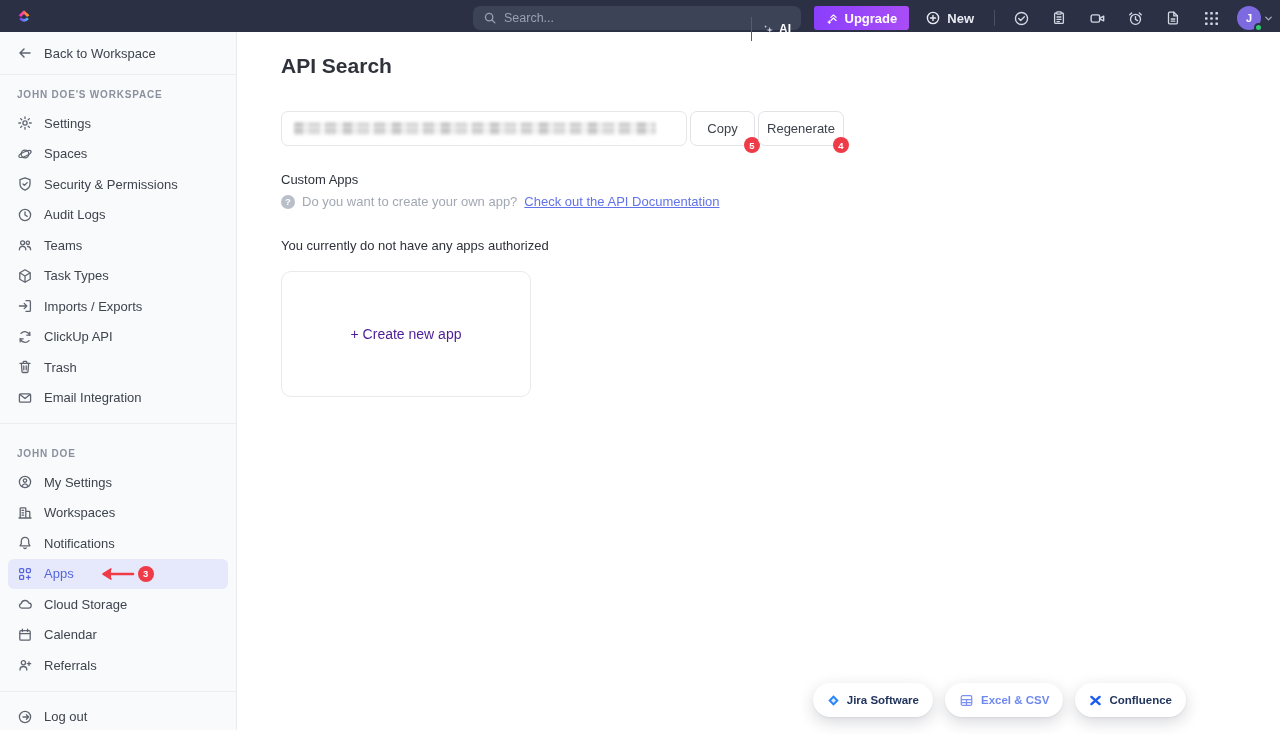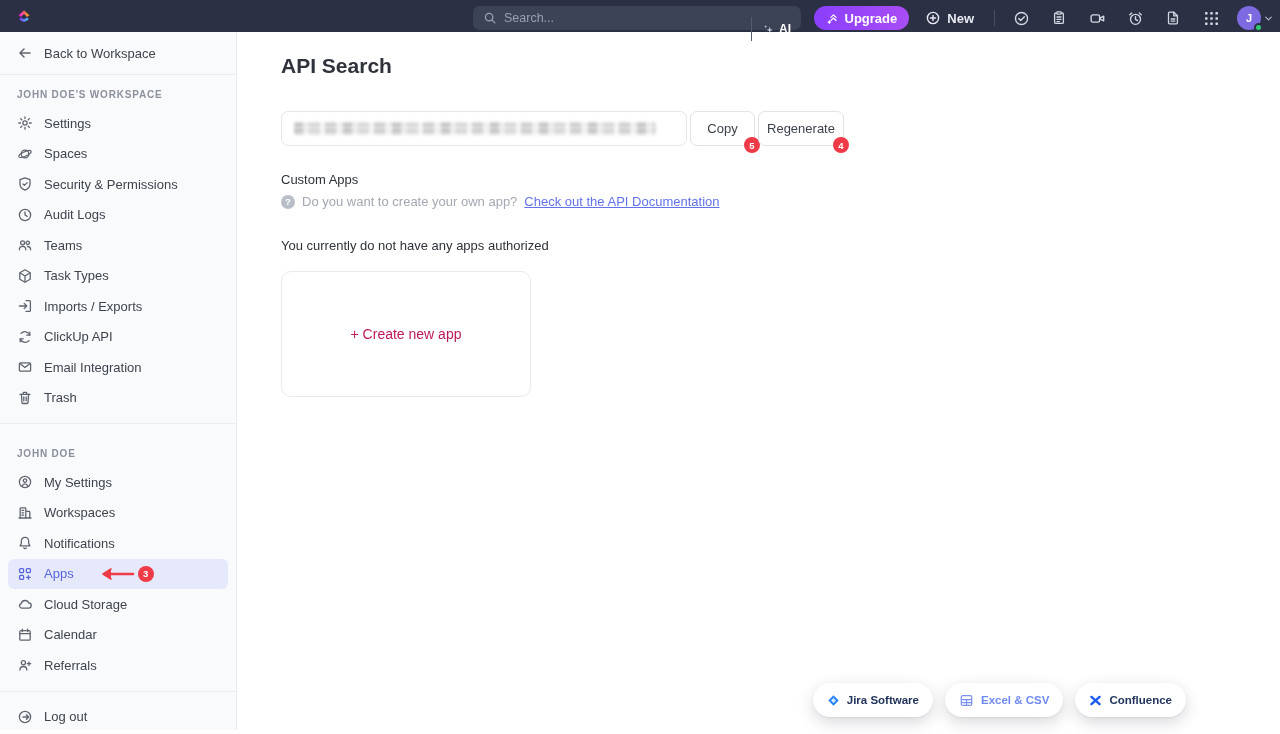--- a/index.html
+++ b/index.html
@@ -9,21 +9,21 @@
   
   .topbar { position:relative; height:32px; background:#2b3045; display:flex; align-items:center; z-index:30; }
   .logo-btn { margin-left:15px; display:flex; align-items:center; cursor:pointer; }
   .searchbar { position:absolute; left:473px; top:6px; width:328px; height:24px; background:#3d4356;
     border-radius:7px; display:flex; align-items:center; padding:0 0 0 10px; }
   .searchbar .ph { color:#98a0b3; font-size:12.5px; margin-left:7px; flex:1; }
   .ai-chip { display:flex; align-items:center; gap:4px; padding:12px 10px; height:100%;
     border-left:1px solid #555c70; color:#ffffff; font-size:12px; font-weight:600; cursor:pointer;margin-top:22px; }
   .topbar-right { position:absolute; right:6px; top:0; height:36px; display:flex; align-items:center; gap:6px; }
   .upgrade-btn { display:flex; align-items:center; gap:6px; height:24px; padding:0 12px; border:none; cursor:pointer;
-    border-radius:12px; background:linear-gradient(92deg,#8a3ffc 0%,#a94df6 100%); color:#fff; font-size:13px; font-weight:600;
+    border-radius:3px; background:linear-gradient(92deg,#8a3ffc 0%,#a94df6 100%); color:#fff; font-size:13px; font-weight:600;
     font-family:inherit; }
   .new-btn { display:flex; align-items:center; gap:6px; height:24px; padding:0 10px; border:none; cursor:pointer;
     background:transparent; color:#e8ebf2; font-size:13px; font-weight:600; font-family:inherit; }
   .tb-vdiv { width:1px; height:16px; background:#4a5062; margin:0 4px; }
   .tb-icon { width:26px; height:26px; display:flex; align-items:center; justify-content:center; cursor:pointer;
     color:#d2d7e1; margin:0 3px; }
   .avatar-wrap { display:flex; align-items:center; gap:2px; margin-left:4px; cursor:pointer; }
   .avatar { position:relative; width:24px; height:24px; border-radius:50%; background:#7d6ae0; color:#fff;
     font-size:11px; font-weight:700; display:flex; align-items:center; justify-content:center; }
   .presence { position:absolute; right:-2px; bottom:-2px; width:9px; height:9px; border-radius:50%;
@@ -66,21 +66,21 @@
     background:#ee3b47; color:#fff; font-size:9.5px; font-weight:700; display:flex; align-items:center; justify-content:center; }
 
   .custom-apps-title { margin-top:26px; font-size:13px; color:#2e323a; }
   .hint-row { margin-top:7px; display:flex; align-items:center; gap:7px; font-size:13px; color:#a2a8b3; }
   .help-icon { width:14px; height:14px; border-radius:50%; background:#b9bfc9; color:#fff; font-size:9.5px;
     font-weight:700; display:flex; align-items:center; justify-content:center; flex:none; }
   .doc-link { color:#6273e8; text-decoration:underline; cursor:pointer; }
   .no-apps { margin-top:29px; font-size:13px; color:#2e323a; }
   .create-box { margin-top:18px; width:250px; height:126px; border:1px solid #e8eaee; border-radius:10px;
     background:#fff; display:flex; align-items:center; justify-content:center; cursor:pointer; }
-  .create-link { font-size:14px; color:#be185d;text-align:center; }
+  .create-link { font-size:14px; color:#4c1d95;text-align:center; }
 
   
   .float-pills { position:absolute; right:94px; bottom:13px; display:flex; gap:12px; z-index:20; }
   .pill { height:34px; border-radius:17px; background:#fff; display:flex; align-items:center; gap:7px;
     padding:0 14px; font-size:11.5px; font-weight:700; color:#22355c; border:none; font-family:inherit; cursor:pointer;
     box-shadow:0 1px 2px rgba(0,0,0,.06), 0 5px 16px rgba(31,41,55,.18); }
   .pill.excel { color:#6f89f0; }
 </style>
 </head>
 <body>
@@ -276,32 +276,32 @@
     </div>
     <div class="s-item">
       <svg width="16" height="16" viewBox="0 0 16 16" fill="none" stroke="currentColor" stroke-width="1.3" stroke-linecap="round" stroke-linejoin="round">
         <path d="M12.8 6.2 A5.2 5.2 0 0 0 4 4.4 M3.2 9.8 A5.2 5.2 0 0 0 12 11.6"></path>
         <path d="M12.8 3.2 V6.2 H9.8 M3.2 12.8 V9.8 H6.2"></path>
       </svg>
       <span>ClickUp API</span>
     </div>
     <div class="s-item">
       <svg width="16" height="16" viewBox="0 0 16 16" fill="none" stroke="currentColor" stroke-width="1.3" stroke-linecap="round" stroke-linejoin="round">
-        <rect x="2.4" y="3.8" width="11.2" height="8.4" rx="1.2"></rect>
-          <path d="M3 4.6 L8 8.6 L13 4.6"></path>
-      </svg>
-      <span>Email Integration</span>
-    </div>
-    <div class="s-item">
-      <svg width="16" height="16" viewBox="0 0 16 16" fill="none" stroke="currentColor" stroke-width="1.3" stroke-linecap="round" stroke-linejoin="round">
         <path d="M3 4.4 h10 M6.2 4.4 V3.2 a.8.8 0 0 1 .8-.8 h2 a.8.8 0 0 1 .8.8 V4.4"></path>
         <path d="M4.4 4.4 l.6 8.2 a1 1 0 0 0 1 .9 h4 a1 1 0 0 0 1-.9 l.6-8.2"></path>
           <path d="M6.8 7 v3.8 M9.2 7 v3.8"></path>
       </svg>
       <span>Trash</span>
+    </div>
+    <div class="s-item">
+      <svg width="16" height="16" viewBox="0 0 16 16" fill="none" stroke="currentColor" stroke-width="1.3" stroke-linecap="round" stroke-linejoin="round">
+        <rect x="2.4" y="3.8" width="11.2" height="8.4" rx="1.2"></rect>
+          <path d="M3 4.6 L8 8.6 L13 4.6"></path>
+      </svg>
+      <span>Email Integration</span>
     </div>
 
     <div class="s-sep"></div>
     <div class="sec-title">JOHN DOE</div>
 
     <div class="s-item">
       <svg width="16" height="16" viewBox="0 0 16 16" fill="none" stroke="currentColor" stroke-width="1.3" stroke-linecap="round">
         <circle cx="8" cy="8" r="5.6"></circle>
           <circle cx="8" cy="6.6" r="1.7"></circle>
           <path d="M5 12.2 c.7-1.7 1.8-2.4 3-2.4 s2.3.7 3 2.4"></path>

